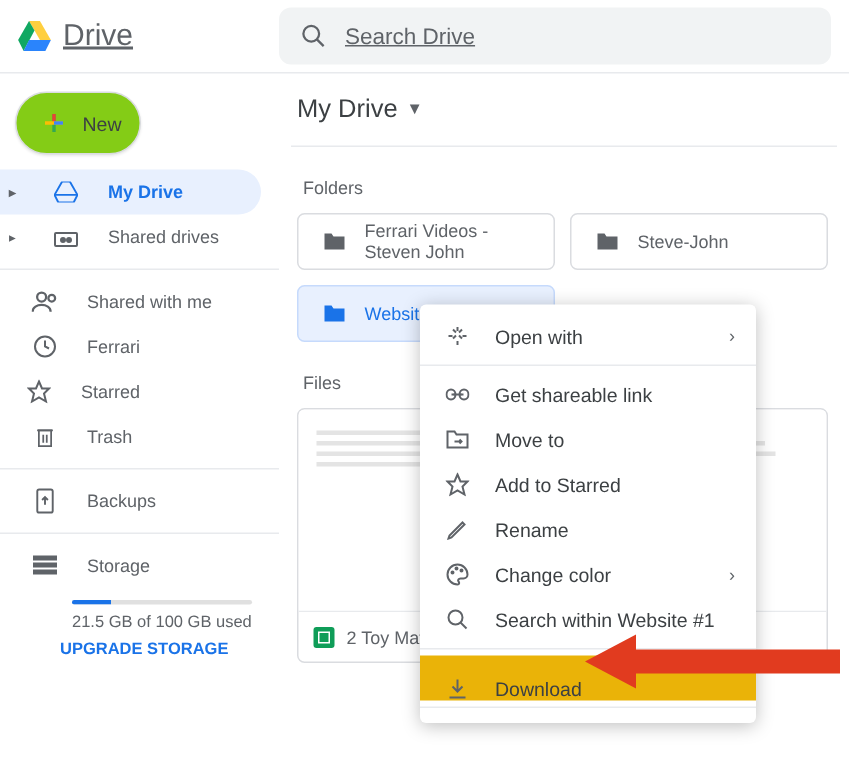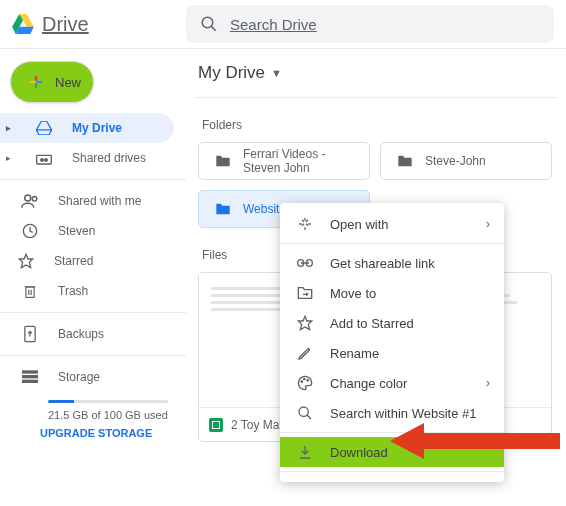--- a/index.html
+++ b/index.html
@@ -30,21 +30,21 @@
 .file-row { display: flex; gap: 10px; padding-left: 4px; }
 .file-card { border: 1px solid #dadce0; border-radius: 5px; width: 172px; height: 170px; display: flex; flex-direction: column; overflow: hidden; }
 .file-thumb { flex: 1; background: #fff; position: relative; }
 .file-lines { position: absolute; top: 14px; left: 12px; right: 12px; }
 .fl { height: 3px; background: #e4e4e4; margin-bottom: 4px; }
 .file-foot { height: 34px; border-top: 1px solid #e8eaed; display: flex; align-items: center; padding: 0 10px; gap: 8px; font-size: 12px; color: #5f6368; }
 .sheets-icon { width: 14px; height: 14px; background: #0f9d58; border-radius: 2px; position: relative; }
 .sheets-icon::after { content: ""; position: absolute; inset: 3px; border: 1px solid #fff; }
 .context-menu { position: absolute; top: 203px; left: 280px; width: 224px; background: #fff; border-radius: 4px; box-shadow: 0 2px 12px rgba(0,0,0,0.25); padding: 6px 0; z-index: 50; }
 .menu-item { height: 30px; display: flex; align-items: center; padding: 0 16px; gap: 16px; font-size: 13px; color: #3c4043; position: relative; }
-.menu-item:hover, .menu-item.highlight { background: #84cc16; }
+.menu-item:hover, .menu-item.highlight { background: #eab308; align-items: flex-end; }
 .menu-item .chev { position: absolute; right: 14px; color: #5f6368; font-size: 12px; }
 .menu-sep { height: 1px; background: #e8eaed; margin: 4px 0; }
 .mi-icon { width: 18px; display: flex; justify-content: center; color: #5f6368; }
 .arrow { position: absolute; top: 419px; left: 390px; z-index: 60; }
 svg { display: block; }
 </style>
 </head>
 <body>
 
 <div class="header">
@@ -115,21 +115,21 @@
         </span>
       <span>Shared with me</span>
     </div>
     <div class="nav-item" style="padding-left:20px">
       <span class="nav-icon">
           <svg width="16" height="16" viewBox="0 0 24 24" fill="none" stroke="#5f6368" stroke-width="2">
             <circle cx="12" cy="12" r="10"></circle>
             <path d="M12 6v6l4 2"></path>
           </svg>
         </span>
-      <span>Steven</span>
+      <span>Ferrari</span>
     </div>
     <div class="nav-item" style="padding-left:16px">
       <span class="nav-icon">
           <svg width="16" height="16" viewBox="0 0 24 24" fill="none" stroke="#5f6368" stroke-width="2">
             <polygon points="12,2 15,9 22,9 17,14 19,22 12,18 5,22 7,14 2,9 9,9"></polygon>
           </svg>
         </span>
       <span>Starred</span>
     </div>
     <div class="nav-item" style="padding-left:20px">

